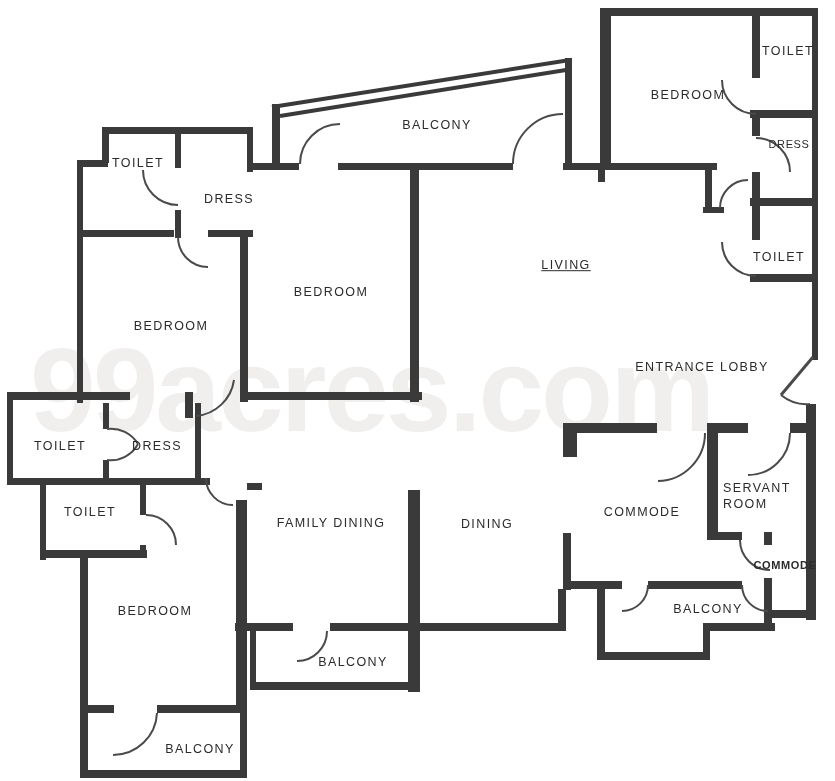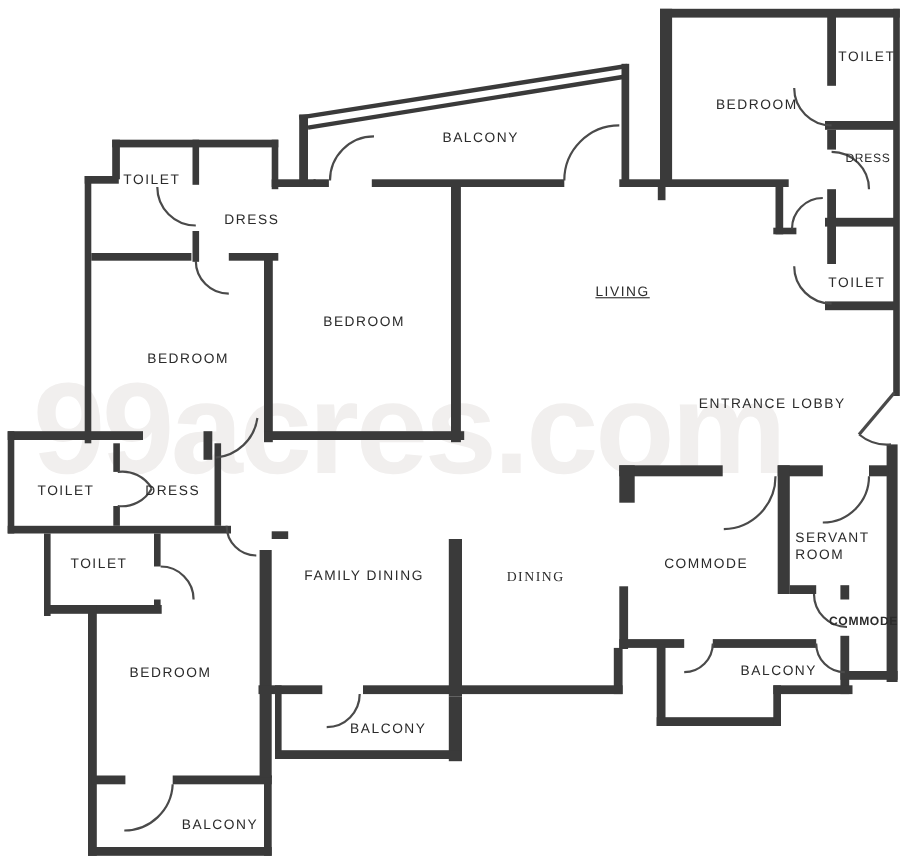--- a/index.html
+++ b/index.html
@@ -177,21 +177,21 @@
       <div class="lbl" style="left: 688px; top: 96px;">BEDROOM</div>
       <div class="lbl" style="left: 788px; top: 52px;">TOILET</div>
       <div class="lbl small" style="left: 789px; top: 145px;">DRESS</div>
       <div class="lbl" style="left: 779px; top: 258px;">TOILET</div>
       <div class="lbl" style="left: 702px; top: 368px;">ENTRANCE LOBBY</div>
       <div class="lbl" style="left: 60px; top: 447px;">TOILET</div>
       <div class="lbl" style="left: 157px; top: 447px;">DRESS</div>
       <div class="lbl" style="left: 90px; top: 513px;">TOILET</div>
       <div class="lbl" style="left: 155px; top: 612px;">BEDROOM</div>
       <div class="lbl" style="left: 331px; top: 524px;">FAMILY DINING</div>
-      <div class="lbl" style="left: 487px; top: 525px; font-family: Liberation Serif, serif;">DINING</div>
+      <div class="lbl" style="left: 487px; top: 525px;">DINING</div>
       <div class="lbl" style="left: 642px; top: 513px;">COMMODE</div>
       <div class="lbl wrap" style="left: 766px; top: 497px;">SERVANT ROOM</div>
       <div class="lbl small" style="left: 785px; top: 566px; font-weight: bold;">COMMODE</div>
       <div class="lbl" style="left: 353px; top: 663px;">BALCONY</div>
       <div class="lbl" style="left: 708px; top: 610px;">BALCONY</div>
       <div class="lbl" style="left: 200px; top: 750px;">BALCONY</div>
     </div>
 
 </div>
 

